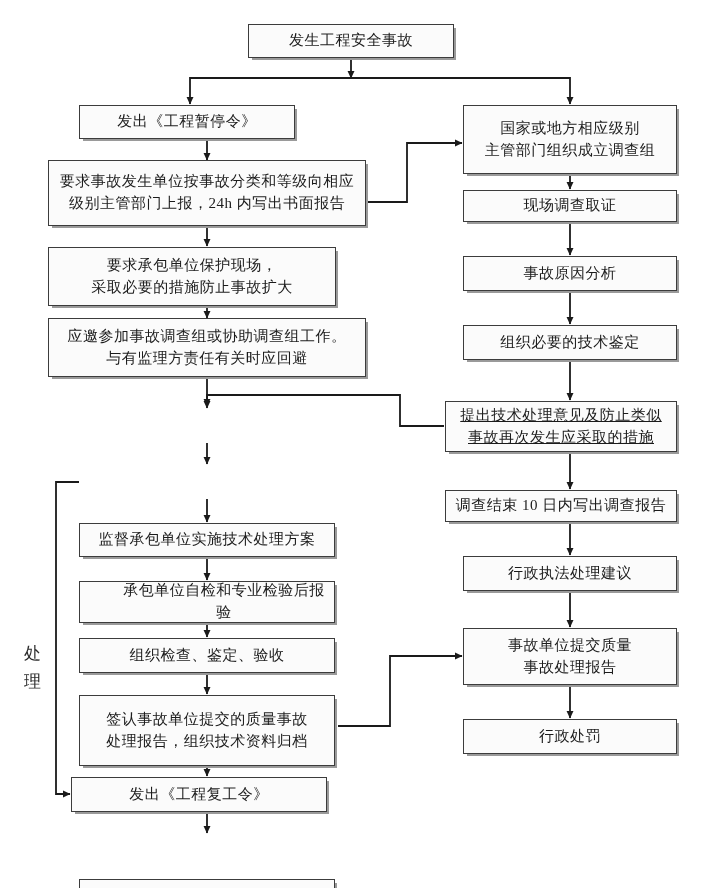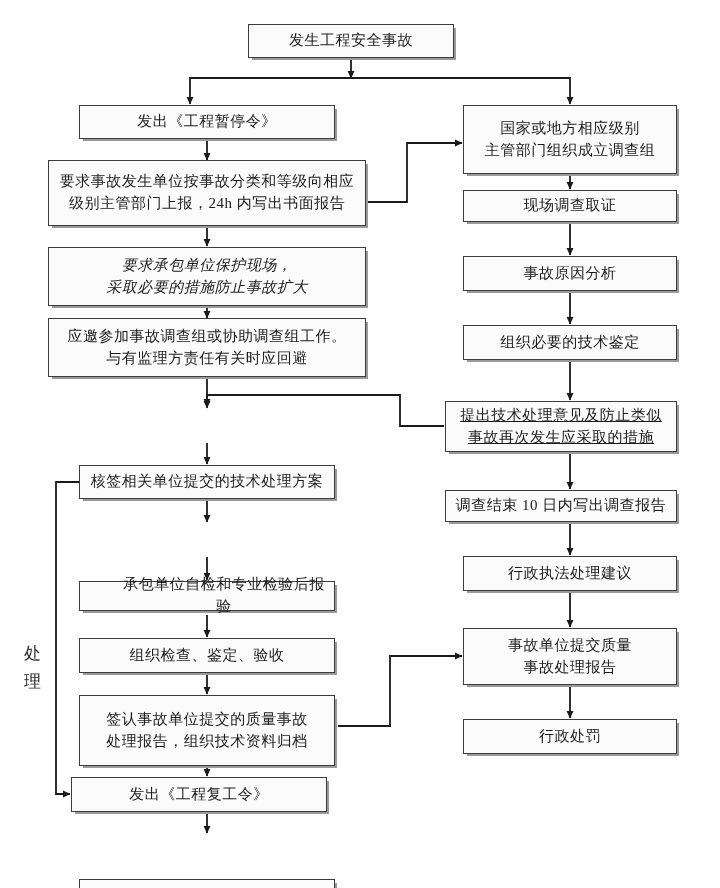--- a/index.html
+++ b/index.html
@@ -107,46 +107,46 @@
 
   <div class="side-label" style="left:22px; top:640px; width:22px;">
     <span>处</span>
     <span>理</span>
   </div>
 
   <div class="node" style="left:248px; top:24px; width:206px; height:34px;align-items:center;">
     <span class="txt">发生工程安全事故</span>
   </div>
 
-  <div class="node" style="left:79px; top:105px; width:256px; height:34px;">
+  <div class="node" style="left:79px; top:105px; width:216px; height:34px;">
     <span class="txt">发出《工程暂停令》</span>
   </div>
 
   <div class="node" style="left:48px; top:160px; width:318px; height:66px;">
     <span class="txt">要求事故发生单位按事故分类和等级向相应
 级别主管部门上报，24h 内写出书面报告</span>
   </div>
 
-  <div class="node" style="left:48px; top:247px; width:318px; height:59px;font-style:italic;">
+  <div class="node" style="left:48px; top:247px; width:288px; height:59px;">
     <span class="txt">要求承包单位保护现场，
 采取必要的措施防止事故扩大</span>
   </div>
 
   <div class="node" style="left:48px; top:318px; width:318px; height:59px;">
     <span class="txt">应邀参加事故调查组或协助调查组工作。
 与有监理方责任有关时应回避</span>
   </div>
 
 
-  <div class="node" style="left:79px; top:465px; width:256px; height:34px;">
-    <span class="txt">核签相关单位提交的技术处理方案</span>
-  </div>
-
-
-  <div class="node" style="left:79px; top:581px; width:256px; height:30px;padding-left:40px;">
+
+  <div class="node" style="left:79px; top:523px; width:256px; height:34px;">
+    <span class="txt">监督承包单位实施技术处理方案</span>
+  </div>
+
+  <div class="node" style="left:79px; top:581px; width:256px; height:42px;padding-left:40px;">
     <span class="txt">承包单位自检和专业检验后报验</span>
   </div>
 
   <div class="node" style="left:79px; top:638px; width:256px; height:35px;">
     <span class="txt">组织检查、鉴定、验收</span>
   </div>
 
   <div class="node" style="left:79px; top:695px; width:256px; height:71px;">
     <span class="txt">签认事故单位提交的质量事故
 处理报告，组织技术资料归档</span>

